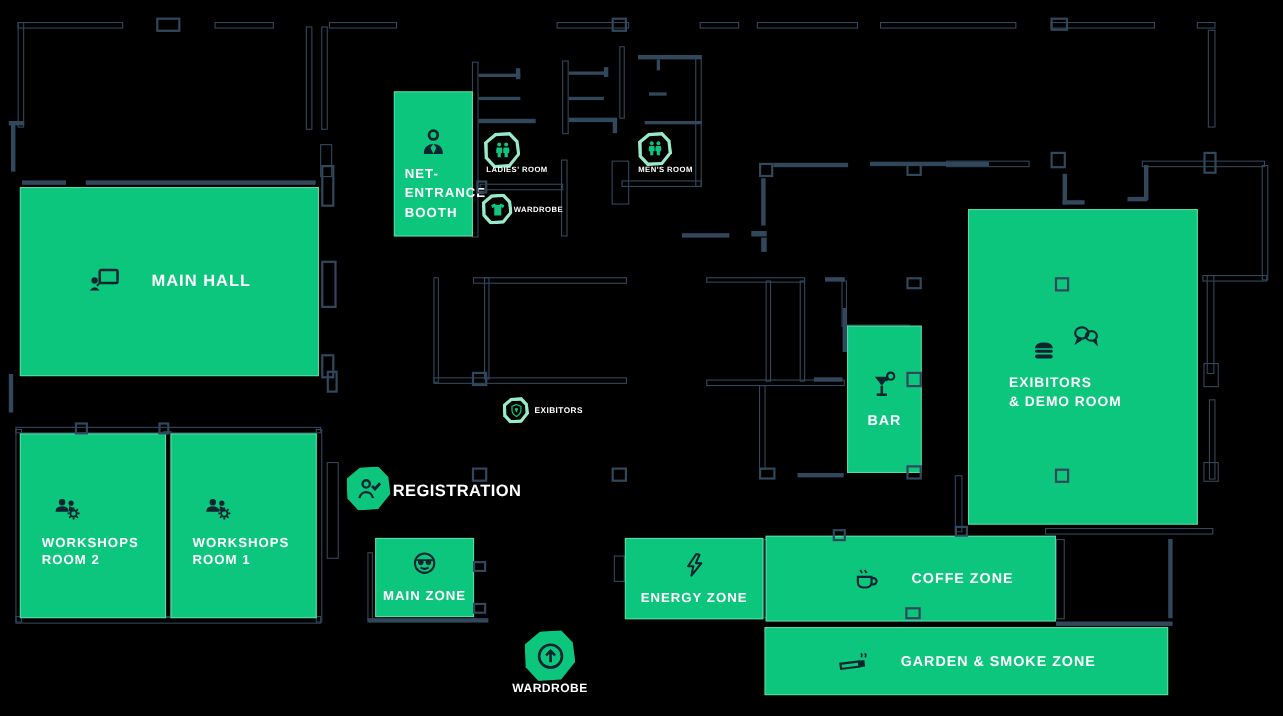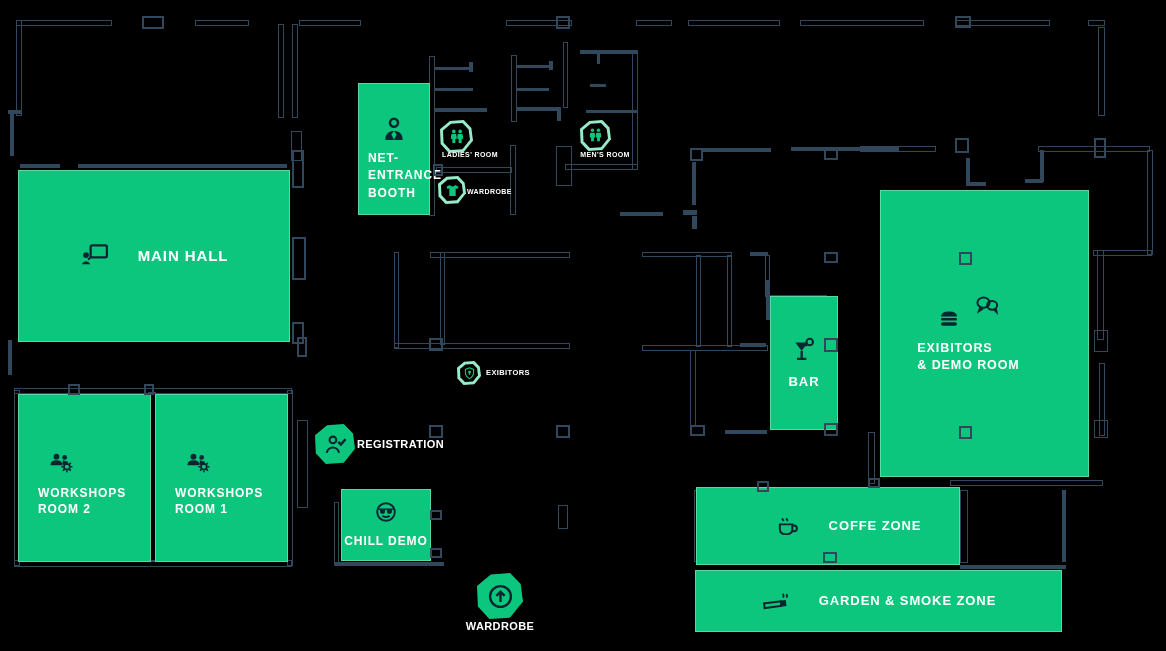--- a/index.html
+++ b/index.html
@@ -188,21 +188,31 @@
       <div class="zone" style="left: 341px; top: 489px; width: 90px; height: 72px;">
         <div class="lay-col">
           <span class="icon" style="width: 24px; height: 24px;">
             <svg viewBox="0 0 24 24">
               <circle cx="12" cy="12" r="8.8" fill="none" stroke="currentColor" stroke-width="1.9"></circle>
               <path d="M4.5 9.2 h15" stroke="currentColor" stroke-width="1.4"></path>
               <path d="M6 9.2 h5.1 v2 a2.5 2.5 0 0 1 -5.1 0 z M12.9 9.2 h5.1 v2 a2.5 2.5 0 0 1 -5.1 0 z" fill="currentColor"></path>
               <path d="M8.3 15.8 q3.7 2.7 7.4 0" fill="none" stroke="currentColor" stroke-width="1.8"></path>
             </svg>
           </span>
-          <div class="zone-label" style="font-size: 12px;">CHILL DEMO</div>
+          <div class="zone-label" style="font-size: 12px;">MAIN ZONE</div>
+        </div>
+      </div>
+      <div class="zone" style="left: 568px; top: 489px; width: 126px; height: 74px;">
+        <div class="lay-col">
+          <span class="icon" style="width: 25px; height: 25px;">
+            <svg viewBox="0 0 24 24">
+              <path d="M13.4 2.6 L6.2 13.2 h4.6 L9.2 21.4 L17.8 10.6 h-4.8 l3.2 -7.4 z" fill="none" stroke="currentColor" stroke-width="1.8" stroke-linejoin="round"></path>
+            </svg>
+          </span>
+          <div class="zone-label" style="font-size: 12px;">ENERGY ZONE</div>
         </div>
       </div>
       <div class="zone" style="left: 696px; top: 487px; width: 264px; height: 78px;">
         <div class="lay-row" style="padding-left: 40px;">
           <span class="icon" style="width: 26px; height: 26px;">
             <svg viewBox="0 0 24 24">
               <path d="M4.5 10.5 h11.5 v4.8 a4.2 4.2 0 0 1 -4.2 4.2 h-3.1 a4.2 4.2 0 0 1 -4.2 -4.2 z" fill="none" stroke="currentColor" stroke-width="1.8"></path>
               <path d="M16 11.6 h1.6 a2.6 2.6 0 0 1 0 5.2 h-1.8" fill="none" stroke="currentColor" stroke-width="1.8"></path>
               <path d="M8 7.4 l-1.5 -2.6 M11.8 7.4 l-1.5 -2.6" stroke="currentColor" stroke-width="1.6"></path>
             </svg>
@@ -337,21 +347,21 @@
       <div class="marker-label" style="left: 486px; top: 369px; width: 52px; font-size: 7.5px; text-align: left;">EXIBITORS</div>
       <div class="hex filled" style="left: 315px; top: 424px; width: 40px; height: 40px;">
         <span class="icon" style="height: 25px; width: 25px;">
           <svg viewBox="0 0 24 24" fill="none" stroke="currentColor" stroke-width="2">
             <circle cx="9.5" cy="7.6" r="3.2"></circle>
             <path d="M3.6 20 a6 6.3 0 0 1 11.8 0"></path>
             <path d="M14.6 9.4 l2.6 2.6 4.4 -5" stroke-width="2.4"></path>
           </svg>
         </span>
       </div>
-      <div class="marker-label" style="left: 357px; top: 438px; width: 110px; font-size: 11px; text-align: left;">REGISTRATION</div>
+      <div class="marker-label" style="left: 357px; top: 438px; width: 110px; font-size: 15px; text-align: left;">REGISTRATION</div>
       <div class="hex filled" style="left: 477px; top: 573px; width: 46px; height: 46px;">
         <span class="icon" style="height: 29px; width: 29px;">
           <svg viewBox="0 0 24 24" fill="none" stroke="currentColor" stroke-width="2">
             <circle cx="12" cy="12" r="8.6"></circle>
             <path d="M12 16.5 v-8 M8.6 11.4 L12 8 l3.4 3.4"></path>
           </svg>
         </span>
       </div>
       <div class="marker-label" style="left: 462px; top: 620px; width: 76px; font-size: 11px; text-align: center;">WARDROBE</div>
     </div>

